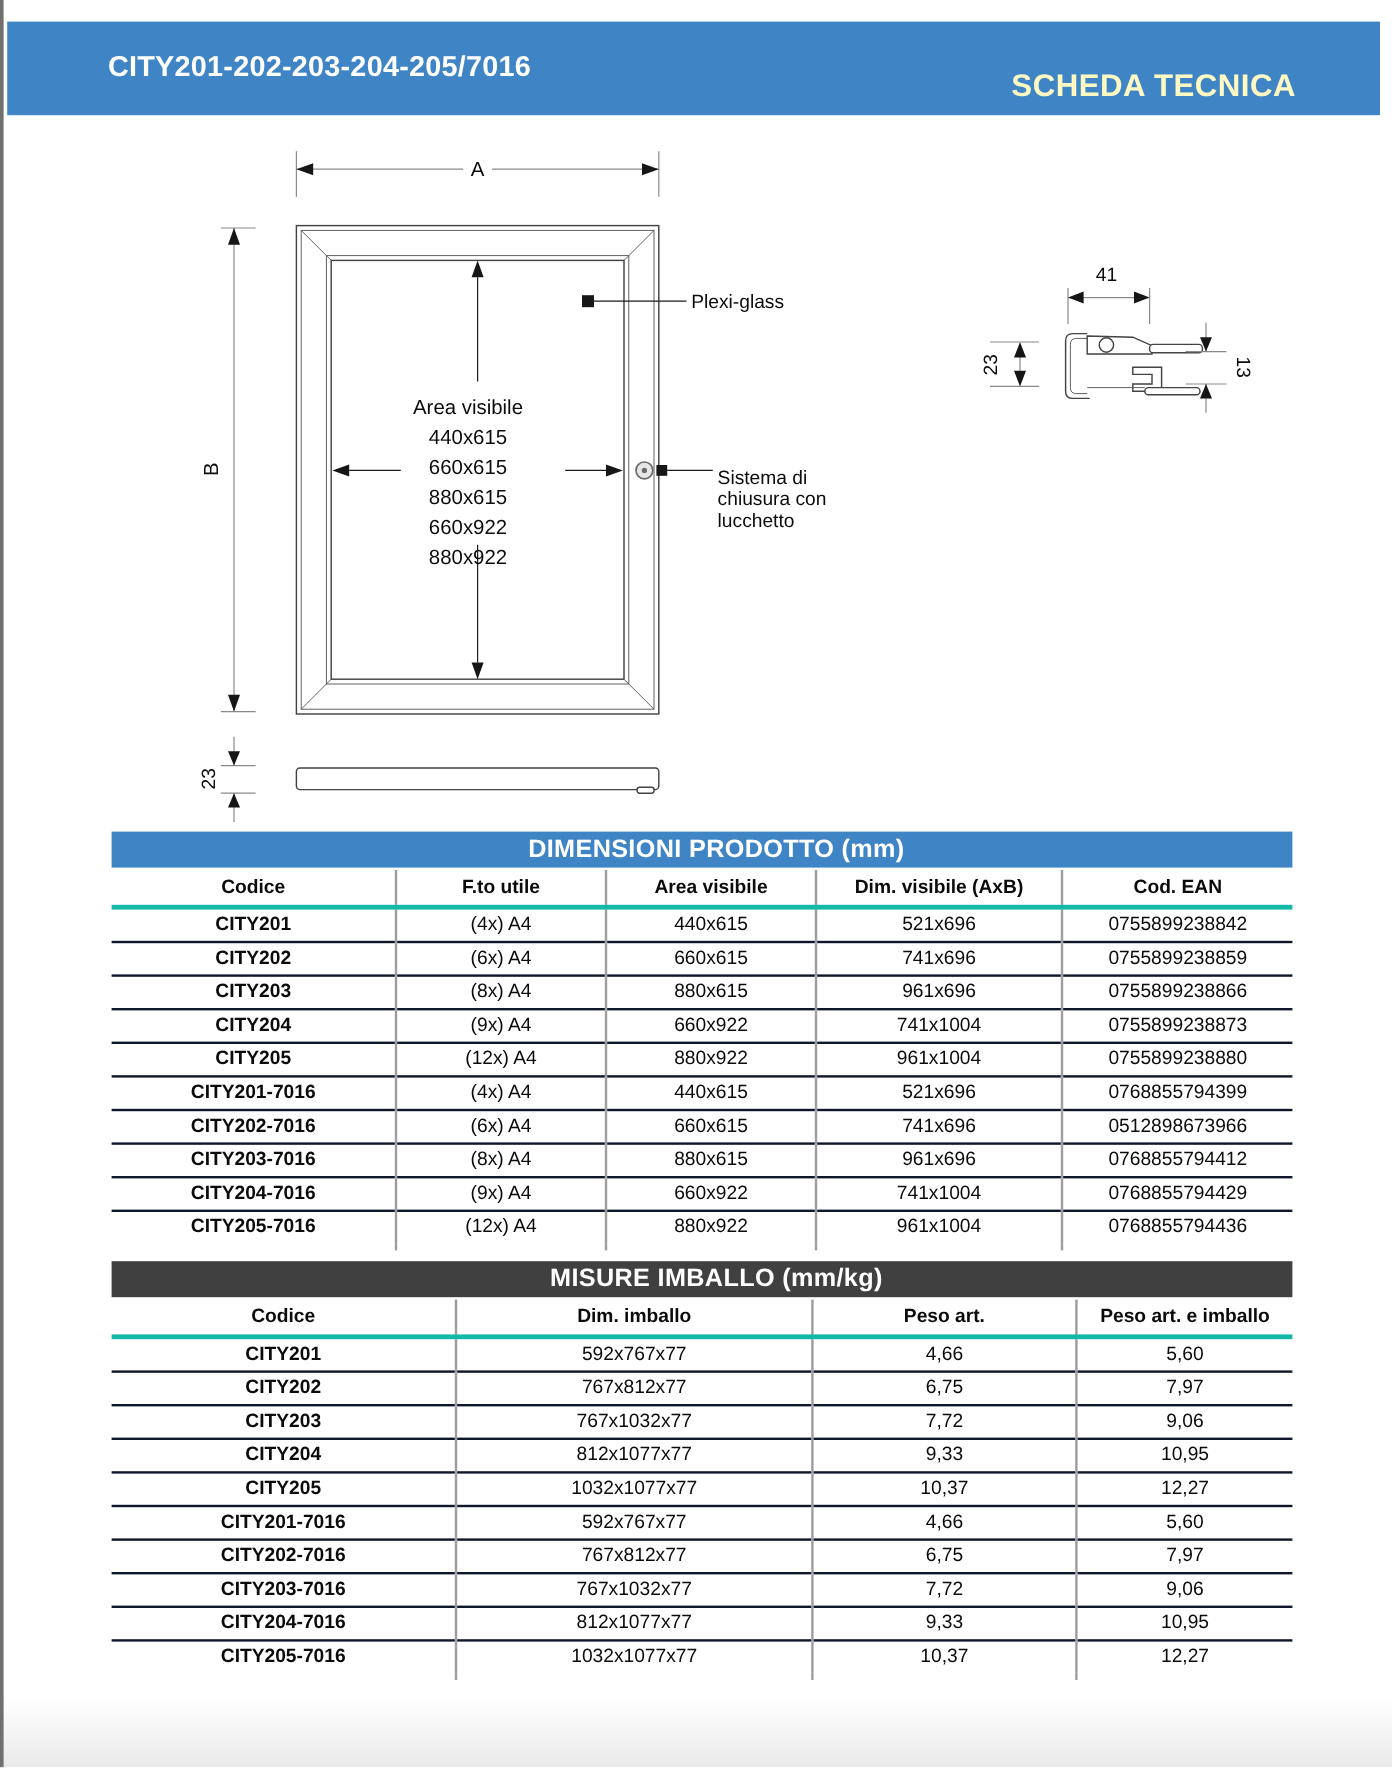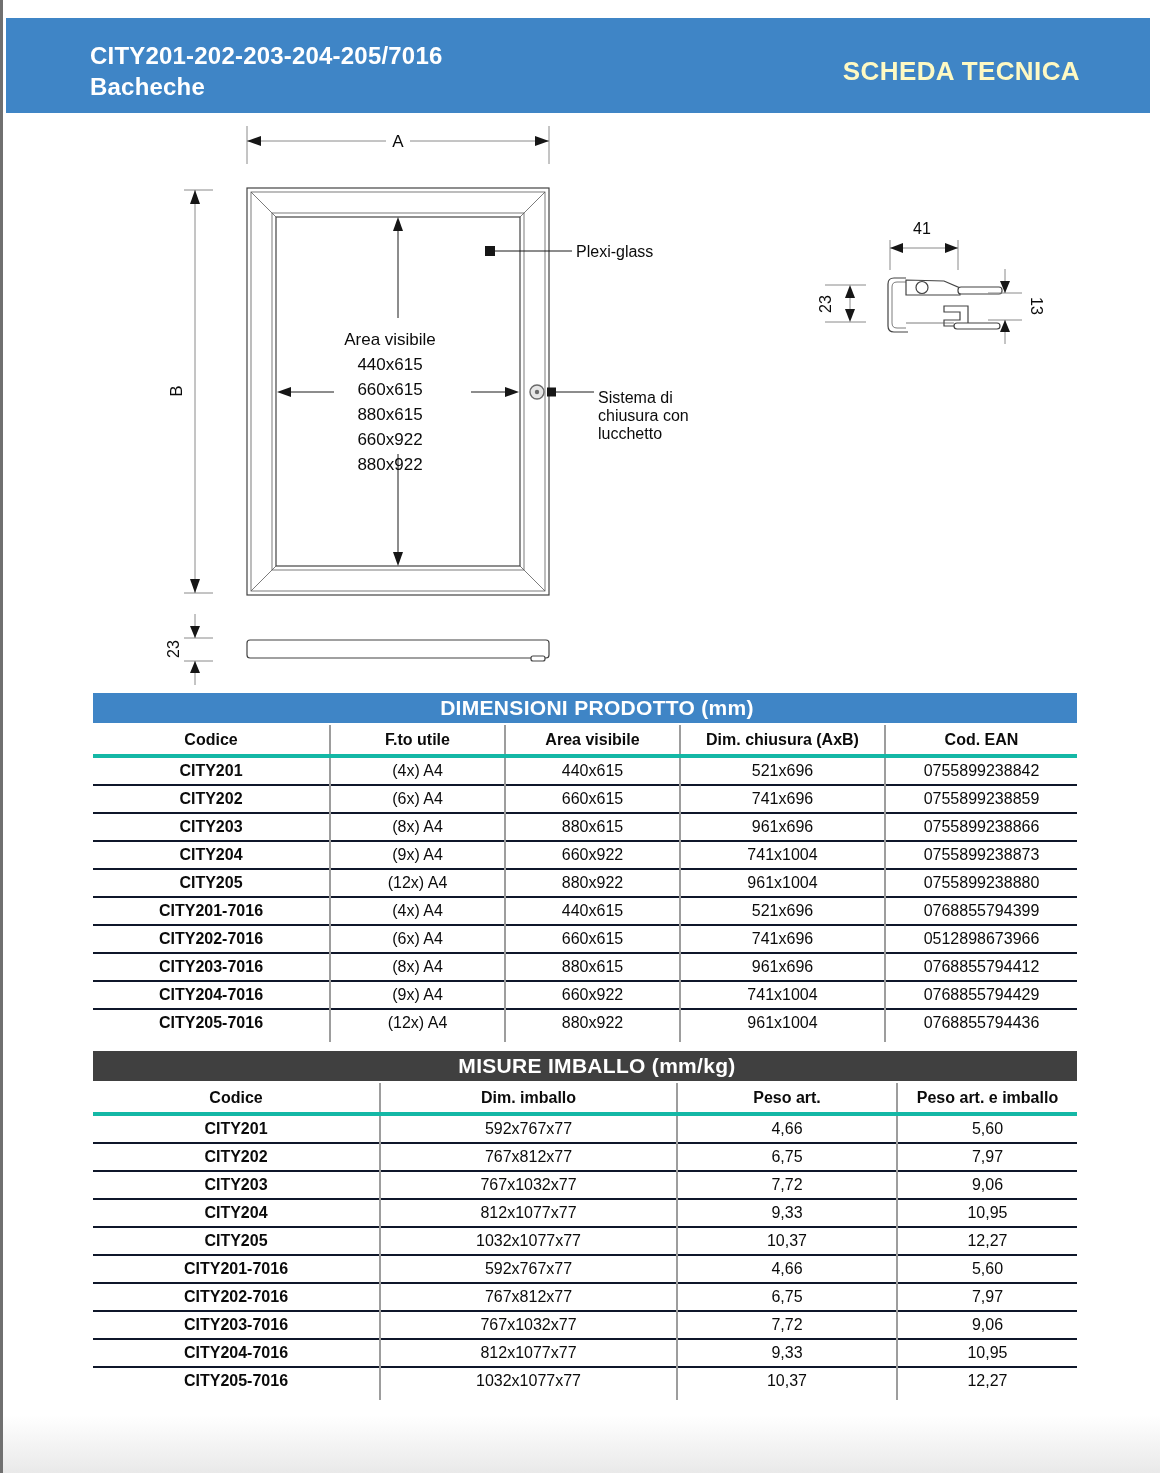--- a/index.html
+++ b/index.html
@@ -2,21 +2,21 @@
 <html><head>
 <meta charset="utf-8">
 <style>
   html,body{margin:0;padding:0;background:#ffffff;}
   .page{
     position:relative;width:1160px;height:1473px;background:#ffffff;overflow:hidden;
     font-family:"Liberation Sans",sans-serif;color:#0b0b0b;
   }
   .edge-strip{position:absolute;left:0;top:0;width:3px;height:100%;background:#707070;z-index:30;}
   .header-bar{
-    position:absolute;left:6px;top:18px;width:1144px;height:95px;background:#3f85c6;z-index:5;
+    position:absolute;left:6px;top:18px;width:1144px;height:78px;background:#3f85c6;z-index:5;
   }
   .product-title{position:absolute;left:84px;top:22px;color:#ffffff;font-weight:700;font-size:24px;line-height:31px;letter-spacing:.2px;}
   .doc-type{position:absolute;right:70px;top:38px;color:#fef9c3;font-weight:700;font-size:26px;letter-spacing:.4px;}
 
   .diagram{position:absolute;left:60px;top:120px;width:1100px;height:580px;}
   .diagram text{font-family:"Liberation Sans",sans-serif;fill:#0b0b0b;}
   .t16{font-size:16px;}
   .t17{font-size:17px;}
   .obj{stroke:#434343;fill:none;stroke-width:1.2;}
   .obj-thin{stroke:#5a5a5a;fill:none;stroke-width:0.8;}
@@ -45,21 +45,20 @@
 </style>
 </head>
 <body>
 
 <div class="page">
   <div class="edge-strip"></div>
 
   <div class="header-bar" style="background-color: rgb(63, 133, 198);">
     <div class="product-title">
       <div>CITY201-202-203-204-205/7016</div>
-      <div>Bacheche</div>
     </div>
     <div class="doc-type">SCHEDA TECNICA</div>
   </div>
 
   <svg class="diagram" viewBox="0 0 1100 580" xmlns="http://www.w3.org/2000/svg">
 
     <g>
       <line class="dim" x1="187" y1="6" x2="187" y2="44"></line>
       <line class="dim" x1="489" y1="6" x2="489" y2="44"></line>
       <line class="dim" x1="187" y1="21" x2="489" y2="21"></line>
@@ -190,21 +189,21 @@
           <col style="width:175px">
           <col style="width:175px">
         <col style="width:205px">
           <col style="width:192px">
       </colgroup>
       <thead>
         <tr>
             <th>Codice</th>
             <th>F.to utile</th>
             <th>Area visibile</th>
-            <th>Dim. chiusura (AxB)</th>
+            <th>Dim. visibile (AxB)</th>
             <th>Cod. EAN</th>
           </tr>
       </thead>
       <tbody>
           <tr>
             <td>CITY201</td>
             <td>(4x) A4</td>
             <td>440x615</td>
             <td>521x696</td>
             <td>0755899238842</td>

